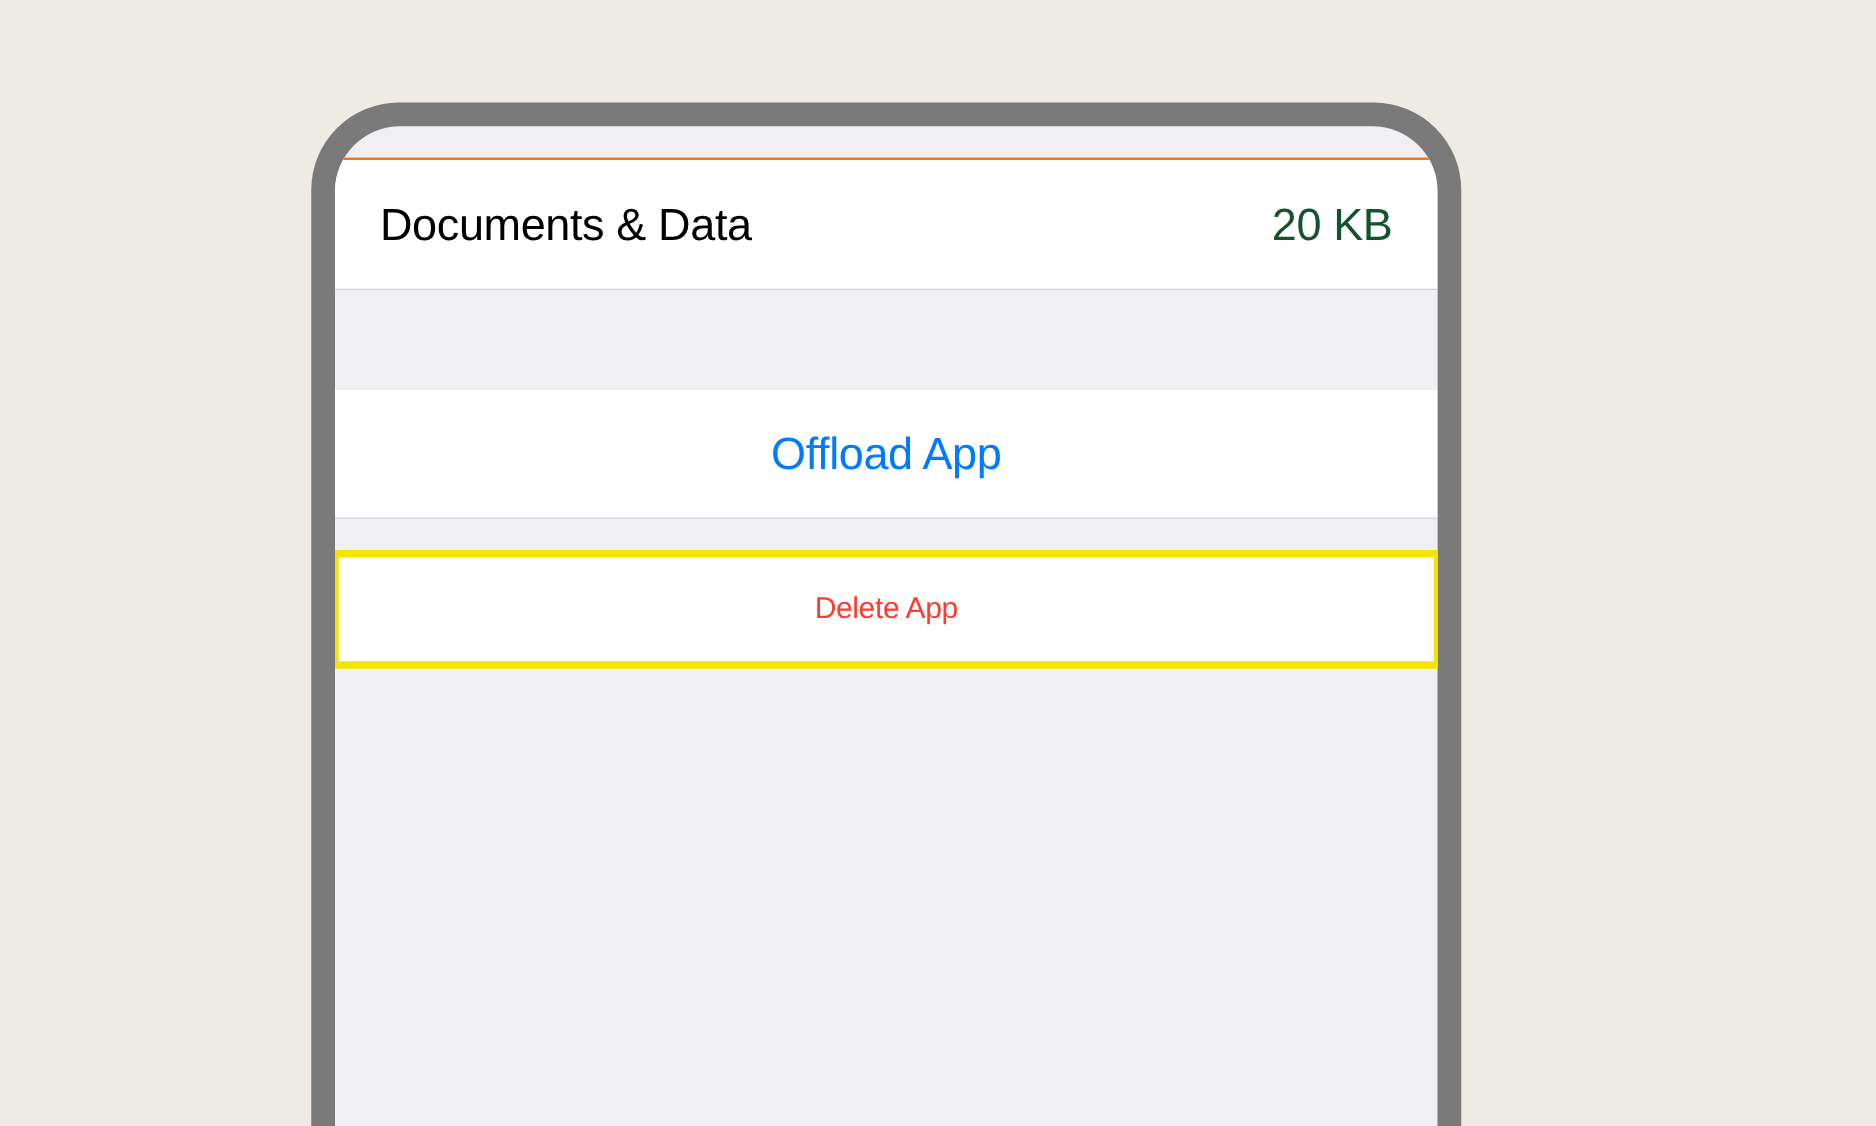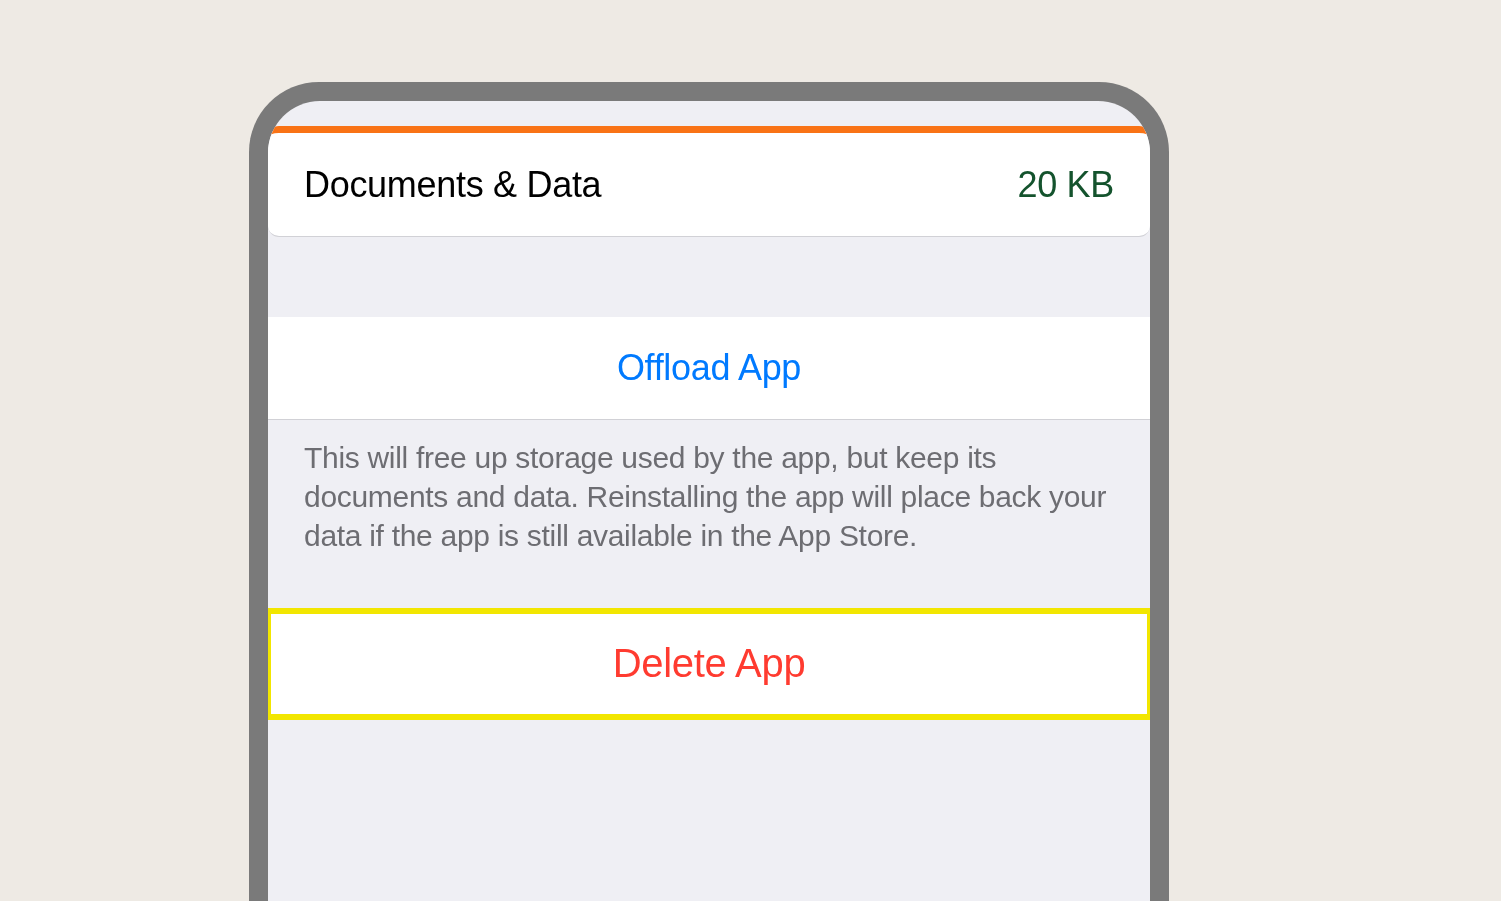--- a/index.html
+++ b/index.html
@@ -35,22 +35,21 @@
       border-radius: 52px 52px 0 0;
       overflow: hidden;
     }
     
     .row {
       background-color: #ffffff;
       border-bottom: 1px solid #d1d1d6;
     }
     
     .row:first-child {
-      border-top: 7px solid #f97316;
-      border-radius: 11px;
+      border-top: 2px solid #f97316;
     }
     
     .info-row {
       display: flex;
       justify-content: space-between;
       align-items: center;
       padding: 31px 36px 30px 36px;
       margin-top: 25px;
     }
     
@@ -88,21 +87,21 @@
     }
     
     .action-button-blue {
       font-size: 36px;
       font-weight: 400;
       color: #007aff;
       letter-spacing: -0.3px;
     }
     
     .action-button-red {
-      font-size: 40px;
+      font-size: 24px;
       font-weight: 400;
       color: #ff3b30;
       letter-spacing: -0.3px;
     }
     
     .footer-text {
       padding: 18px 36px 28px 36px;
       font-size: 30px;
       font-weight: 400;
       color: #6d6d72;
@@ -125,21 +124,20 @@
       <span class="info-label">Documents &amp; Data</span>
       <span class="info-value">20 KB</span>
     </div>
 
     <div class="gap"></div>
 
     <div class="row action-row">
       <span class="action-button-blue">Offload App</span>
     </div>
 
-    <div class="footer-text">This will free up storage used by the app, but keep its documents and data. Reinstalling the app will place back your data if the app is still available in the App Store.</div>
 
     <div class="gap-small"></div>
 
     <div class="row action-row highlighted">
       <span class="action-button-red">Delete App</span>
     </div>
 
 
   </div>
 </div>

